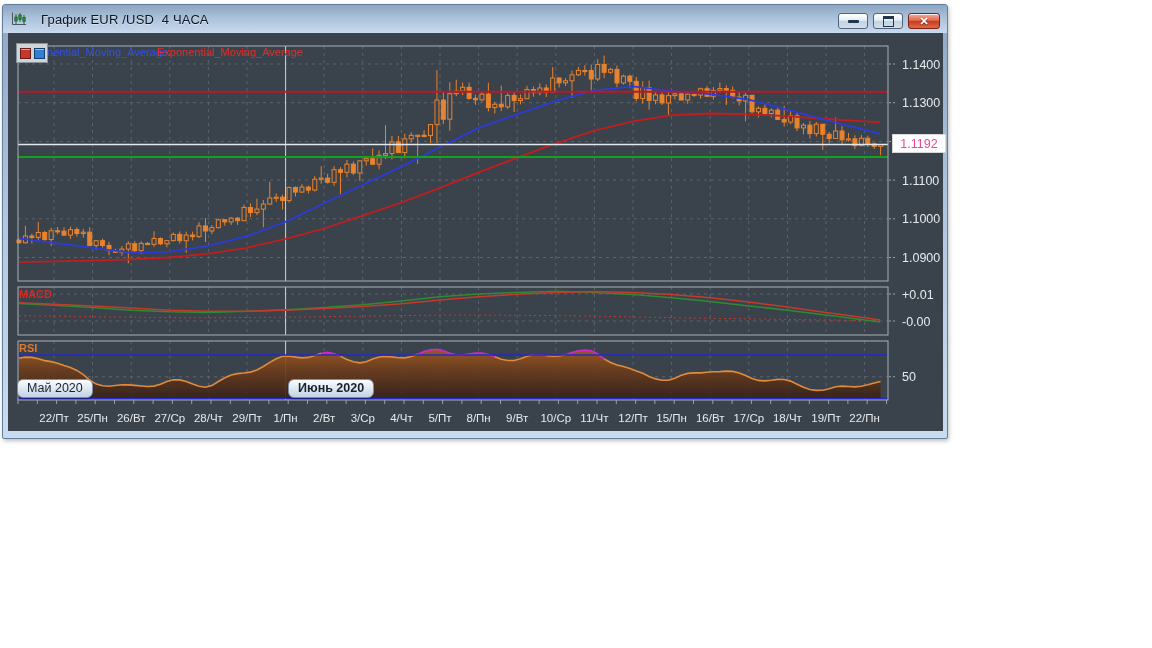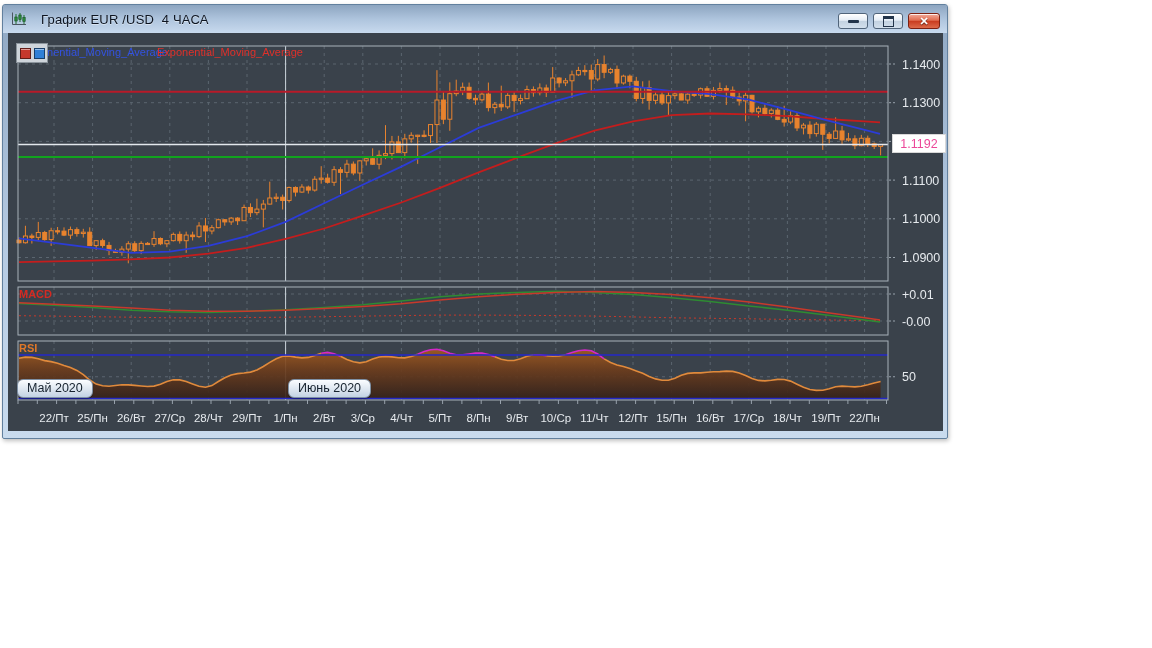--- a/index.html
+++ b/index.html
@@ -563,17 +563,17 @@
     <span class="overlay legend-txt" style="left:149px;color:#e0302a;">Exponential_Moving_Average</span>
     <span class="overlay legend-box">
       <span class="swatch" style="background:#c6382c;"></span>
       <span class="swatch" style="background:#2f7fd6;"></span>
     </span>
 
     <span class="overlay panel-label" style="left:11px;top:255px;color:#d42a22;">MACD</span>
     <span class="overlay panel-label" style="left:11px;top:309px;color:#e07828;text-align:right;">RSI</span>
 
     <button class="overlay month-btn" style="left:9px;top:346px;">Май 2020</button>
-    <button class="overlay month-btn" style="left:280px;top:346px;">Июнь 2020</button>
+    <button class="overlay month-btn" style="left:280px;top:346px;font-weight:bold;">Июнь 2020</button>
 
     <span class="overlay price-badge">1.1192</span>
   </div>
 </div>
 
 </body></html>

